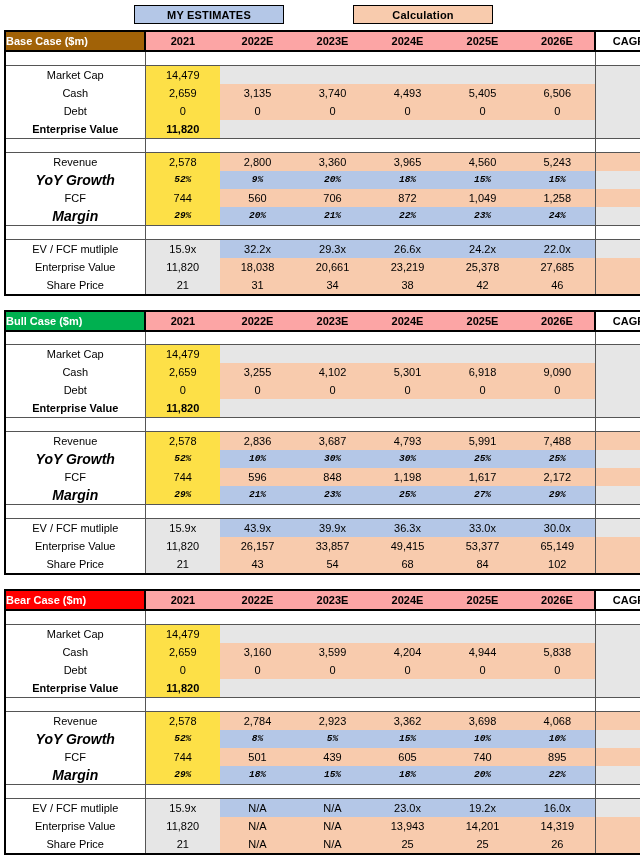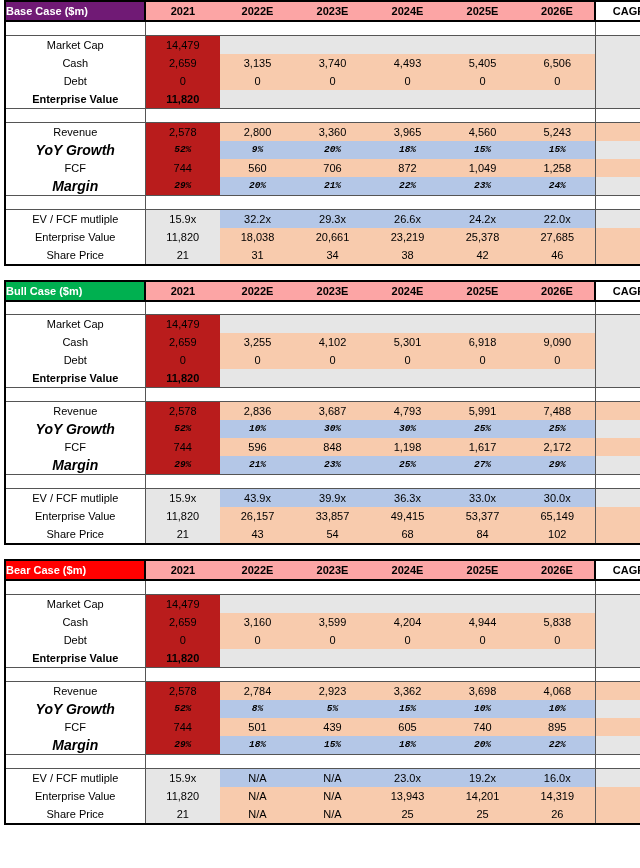--- a/index.html
+++ b/index.html
@@ -32,21 +32,21 @@
     padding:0;margin:0;height:18px;line-height:18px;
     font-size:11px;box-sizing:border-box;overflow:hidden;white-space:nowrap;
   }
   
   col.c-label{width:140px;}
   col.c-yr{width:75px;}
   col.c-cagr{width:68px;}
 
   
   .hdr-title{
-    background:#701a75;color:#fff;font-weight:bold;font-size:12.5px;
+    background:#a16207;color:#fff;font-weight:bold;font-size:12.5px;
     text-align:left;padding-left:5px;border-right:2px solid #000;
     height:21px;line-height:21px;
   }
   .hdr-title.bull{background:#00b050;color:#fff;margin-top:10px;}
   .hdr-title.bear{background:#ff0000;color:#fff;}
   .hdr-yr{
     text-align:center;font-weight:bold;font-size:11.5px;background:#fca5a5;
     height:21px;line-height:21px;
   }
   .hdr-cagr{
@@ -54,21 +54,21 @@
     border-left:2px solid #000;height:21px;line-height:21px;
   }
   tr.hdr-row td{border-bottom:2px solid #000;}
 
   
   .lbl{text-align:center;padding-left:5px;border-right:1.5px solid #555;background:#fff;}
   .lbl.ind{font-style:italic;font-size:14px;font-weight:bold;}
   .lbl.bold{font-weight:bold;}
   .num{text-align:center;}
   .num.y21{background:#e6e6e6;}
-  .num.y21w{background:#b91c1c;margin-left:11px;}
+  .num.y21w{background:#fde047;margin-left:11px;}
   .num.orange{background:#f8cbad;}
   .num.blue{background:#b4c7e7;}
   .num.grey{background:#e6e6e6;}
   .num.ital{font-style:italic;font-size:9.5px;font-weight:bold;font-family:Liberation Mono, monospace;}
   .num.bold{font-weight:bold;}
   .cagr{text-align:right;padding-right:6px;border-left:1.5px solid #555;}
   .cagr.orange{background:#f8cbad;}
   .cagr.grey{background:#e6e6e6;}
   .cagr.bold{font-weight:bold;}
 
@@ -77,20 +77,28 @@
   tr.spacer td.lbl{border-right:1.5px solid #555;}
   tr.spacer td.cagr{border-left:1.5px solid #555;}
   tr.rule-top td{border-top:1.5px solid #555;}
   tr.rule-bot td{border-bottom:1.5px solid #555;}
 </style>
 </head>
 <body>
 
 <div class="page">
 
+  <div class="legend">
+    <div class="legend-box legend-est">
+      <span>MY ESTIMATES</span>
+    </div>
+    <div class="legend-box legend-calc">
+      <span>Calculation</span>
+    </div>
+  </div>
 
   <div id="tables">
       <table class="case">
         <colgroup>
           <col class="c-label">
           <col class="c-yr">
           <col class="c-yr">
           <col class="c-yr">
           <col class="c-yr">
           <col class="c-yr">

